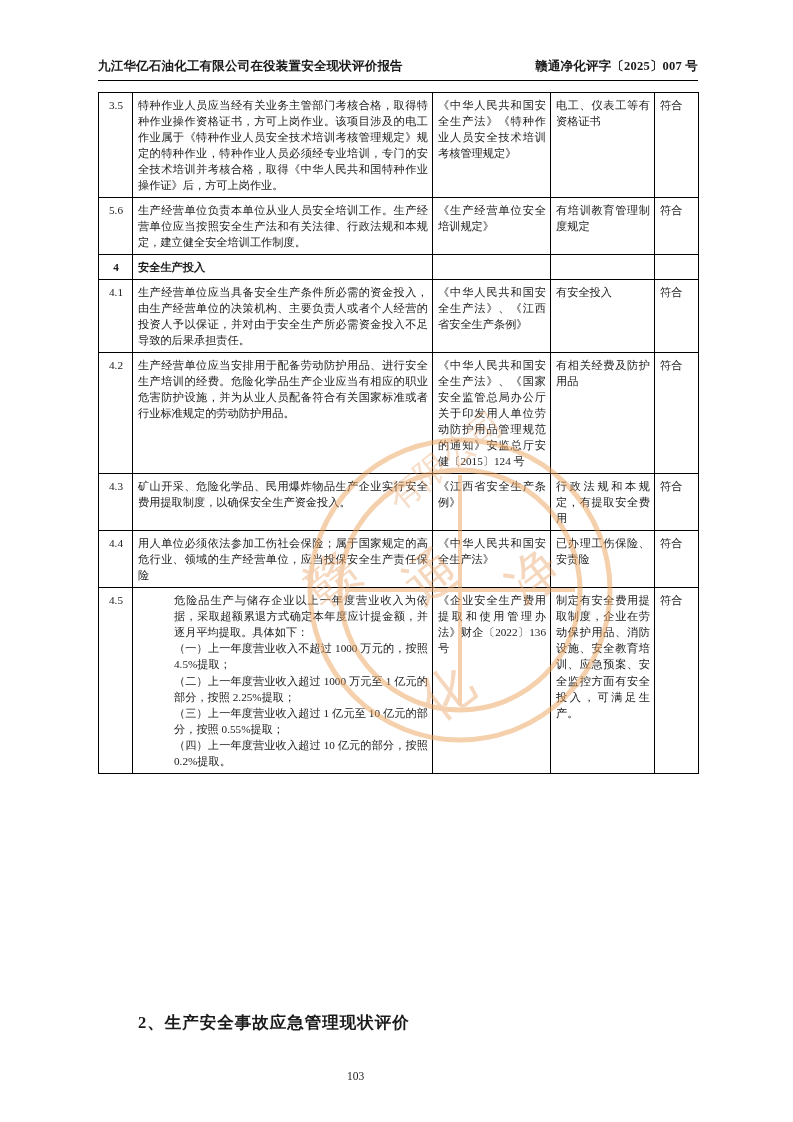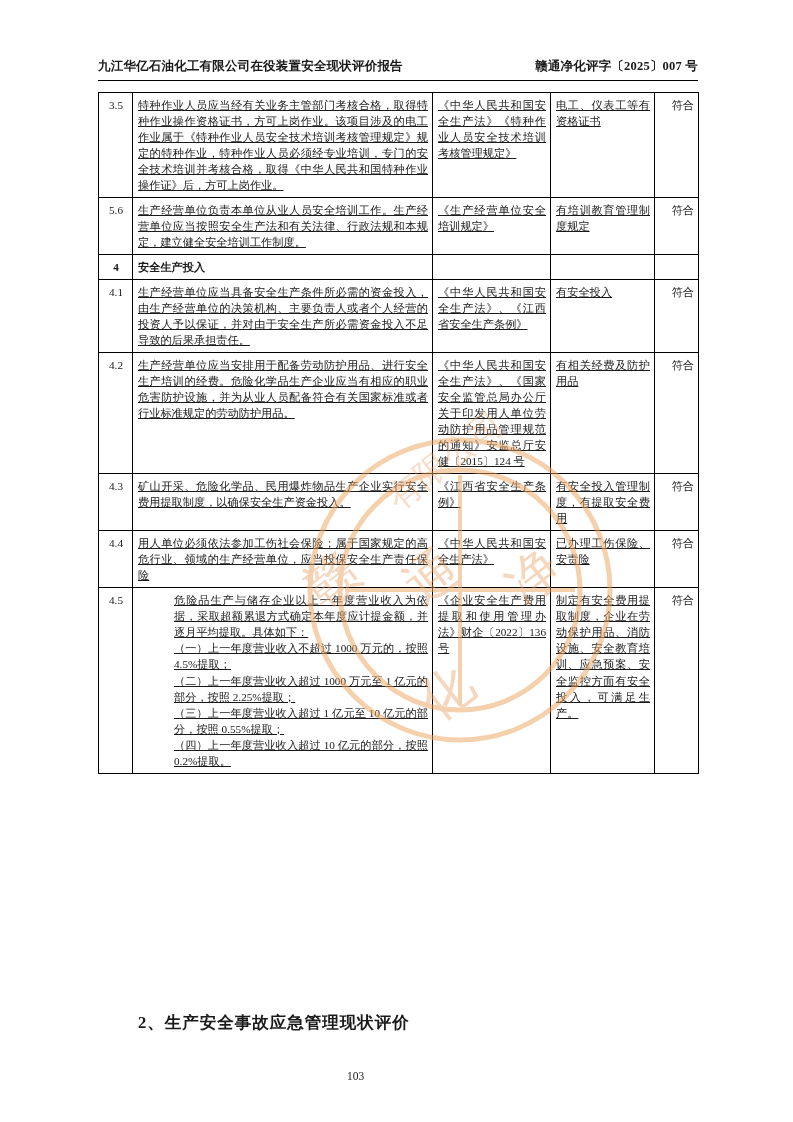--- a/index.html
+++ b/index.html
@@ -86,41 +86,41 @@
   col.c-basis { width: 118px; }
   col.c-state { width: 104px; }
   col.c-concl { width: 44px; }
 
   td.no {
     text-align: center;
     vertical-align: middle;
     font-size: 11.2px;
   }
   td.concl {
-    text-align: right;
+    text-align: left;
     vertical-align: middle;
     font-size: 11.2px;
   }
   td.basis, td.state {
     vertical-align: middle;
     margin-top: 40px;
   }
   td.section {
     text-align: center;
     vertical-align: middle;
     font-weight: bold;
     font-size: 12px;
   }
   td.section-title {
     font-weight: bold;
     font-size: 12px;
     vertical-align: middle;
     padding-left: 5px;
   }
-  .just { text-align: justify; text-justify: inter-ideograph; text-decoration: underline; }
+  .just { text-align: justify; text-justify: inter-ideograph; }
 
   
   .caption {
     position: absolute;
     left: 138px;
     top: 968px;
     font-size: 16.5px;
     font-weight: bold;
     letter-spacing: 1px;
     font-family: "Liberation Serif", serif;
@@ -218,21 +218,21 @@
           <td class="just">生产经营单位应当安排用于配备劳动防护用品、进行安全生产培训的经费。危险化学品生产企业应当有相应的职业危害防护设施，并为从业人员配备符合有关国家标准或者行业标准规定的劳动防护用品。</td>
           <td class="basis just">《中华人民共和国安全生产法》、《国家安全监管总局办公厅关于印发用人单位劳动防护用品管理规范的通知》安监总厅安健〔2015〕124 号</td>
           <td class="state just">有相关经费及防护用品</td>
           <td class="concl">符合</td>
         </tr>
 
         <tr>
           <td class="no">4.3</td>
           <td class="just">矿山开采、危险化学品、民用爆炸物品生产企业实行安全费用提取制度，以确保安全生产资金投入。</td>
           <td class="basis just">《江西省安全生产条例》</td>
-          <td class="state just">有安全投入管理制度，有提取安全费用</td>
+          <td class="state just">行政法规和本规定，有提取安全费用</td>
           <td class="concl">符合</td>
         </tr>
 
         <tr>
           <td class="no">4.4</td>
           <td class="just">用人单位必须依法参加工伤社会保险；属于国家规定的高危行业、领域的生产经营单位，应当投保安全生产责任保险</td>
           <td class="basis just">《中华人民共和国安全生产法》</td>
           <td class="state just">已办理工伤保险、安责险</td>
           <td class="concl">符合</td>
         </tr>

